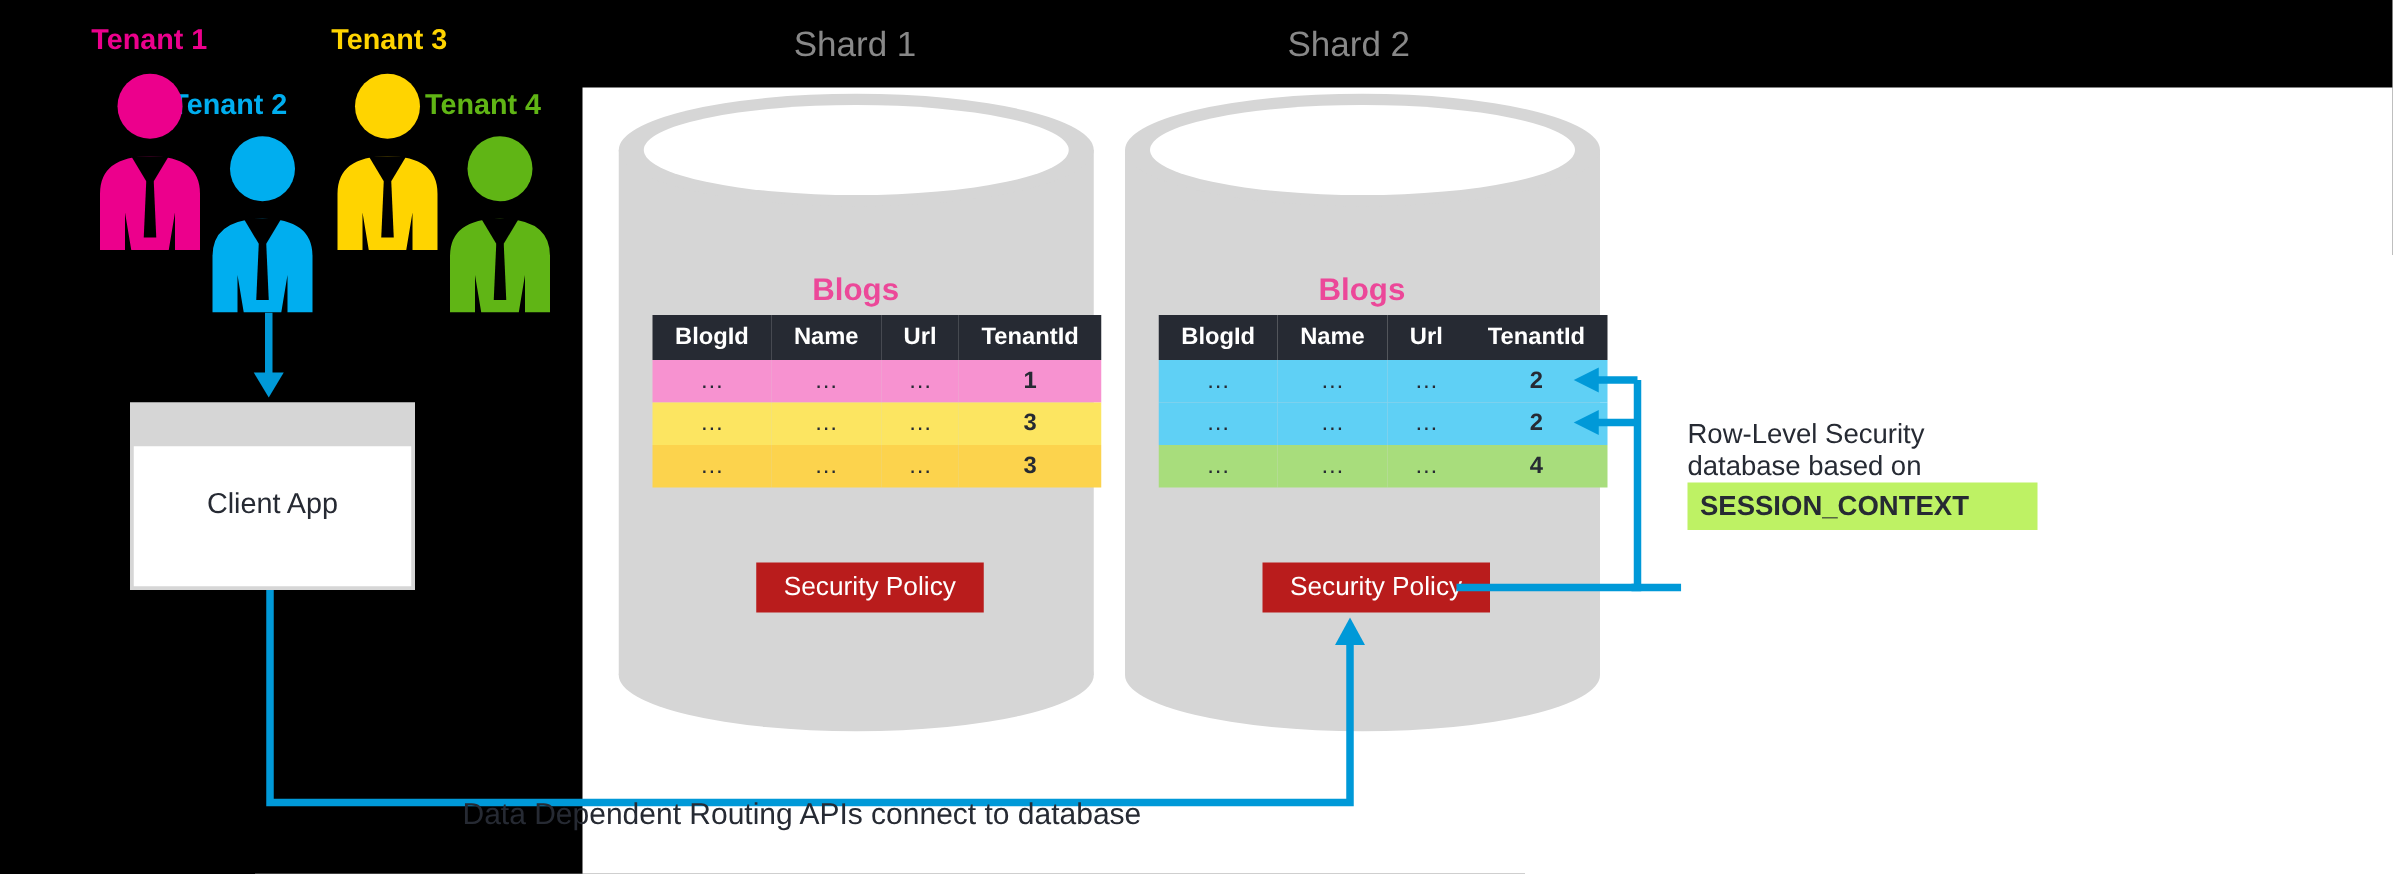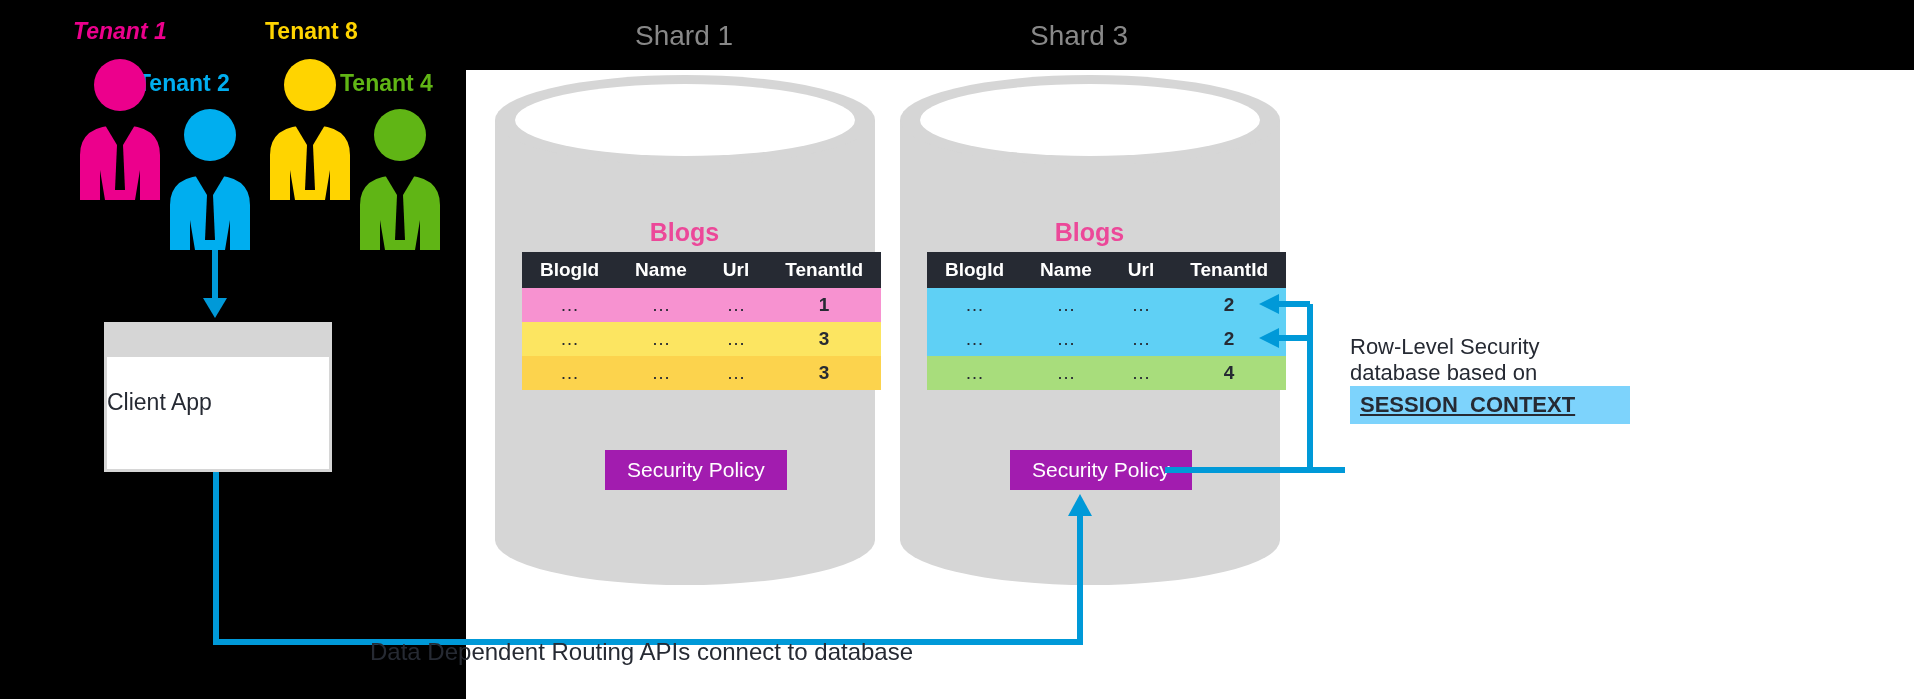--- a/index.html
+++ b/index.html
@@ -4,37 +4,37 @@
 <style>
   * { box-sizing: border-box; }
   body { margin: 0; background: #000; font-family: "Segoe UI", Arial, sans-serif; color: #fff; width: 1914px; height: 699px; position: relative; }
   .abs { position: absolute; }
   .tenant-label { font-weight: 700; font-size: 23px; }
   .shard-label { font-weight: 400; font-size: 28px; color: #888; }
   .blogs-title { font-weight: 700; font-size: 25px; color: #ec4899; text-align: center; }
   .tbl { border-collapse: collapse; font-size: 19px; border-radius: 28px; }
   .tbl th { background: #262a33; color: #fff; font-weight: 600; padding: 7px 18px; text-align: center; }
   .tbl td { padding: 6px 18px; text-align: center; color: #262a33; }
-  .sec-pol { background: #a21caf; color: #fff; font-size: 21px; padding: 8px 22px; }
+  .sec-pol { background: #b91c1c; color: #fff; font-size: 21px; padding: 8px 22px; }
   .client-box { background: #d6d6d6; border: 3px solid #d6d6d6; }
-  .client-inner { background: #fff; color: #262a33; font-size: 23px; padding-top: 32px; }
+  .client-inner { background: #fff; color: #262a33; font-size: 23px; text-align: center; padding-top: 32px; }
   .callout { color: #262a33; font-size: 22px; }
   .callout .strong { font-weight: 700; }
-  .callout-box { background: #7dd3fc; padding: 6px 10px; text-decoration: underline; }
+  .callout-box { background: #bef264; padding: 6px 10px; }
   .ddr-label { color: #262a33; font-size: 24px; font-weight: 400; }
   svg.icon-person { position: absolute; }
 </style>
 </head>
 <body>
 
 <div class="abs" style="left:466px; top:70px; width:1448px; height:629px; background:#fff;"></div>
 
-<div class="abs tenant-label" style="left:73px; top:18px; color:#ec008c;font-style:italic;">Tenant 1</div>
+<div class="abs tenant-label" style="left:73px; top:18px; color:#ec008c;">Tenant 1</div>
 <div class="abs tenant-label" style="left:137px; top:70px; color:#00aeef;">Tenant 2</div>
-<div class="abs tenant-label" style="left:265px; top:18px; color:#ffd400;">Tenant 8</div>
+<div class="abs tenant-label" style="left:265px; top:18px; color:#ffd400;">Tenant 3</div>
 <div class="abs tenant-label" style="left:340px; top:70px; color:#60b515;">Tenant 4</div>
 
 <svg class="icon-person" style="left:60px; top:50px;" width="120" height="150" viewBox="0 0 120 150">
   <g fill="#ec008c">
     <circle cx="60" cy="35" r="26"></circle>
     <path d="M20 150 L20 105 Q20 75 60 75 Q100 75 100 105 L100 150 L80 150 L80 120 L75 150 L60 150 L45 150 L40 120 L40 150 Z"></path>
     <path d="M45 75 L60 100 L75 75 Z" fill="#000"></path>
     <path d="M57 95 L63 95 L65 140 L55 140 Z" fill="#000"></path>
   </g>
 </svg>
@@ -67,21 +67,21 @@
   <line x1="15" y1="0" x2="15" y2="50" stroke="#0099d8" stroke-width="6"></line>
   <polygon points="15,68 3,48 27,48" fill="#0099d8"></polygon>
 </svg>
 
 <div class="abs client-box" style="left:104px; top:322px; width:228px; height:150px;">
   <div style="height:32px;"></div>
   <div class="client-inner" style="height:112px;">Client App</div>
 </div>
 
 <div class="abs shard-label" style="left:635px; top:20px;">Shard 1</div>
-<div class="abs shard-label" style="left:1030px; top:20px;">Shard 3</div>
+<div class="abs shard-label" style="left:1030px; top:20px;">Shard 2</div>
 
 <svg class="abs" style="left:490px; top:70px;" width="390" height="520">
   <ellipse cx="195" cy="470" rx="190" ry="45" fill="#d6d6d6"></ellipse>
   <rect x="5" y="50" width="380" height="420" fill="#d6d6d6"></rect>
   <ellipse cx="195" cy="50" rx="190" ry="45" fill="#d6d6d6"></ellipse>
   <ellipse cx="195" cy="50" rx="170" ry="36" fill="#fff"></ellipse>
 </svg>
 
 <svg class="abs" style="left:895px; top:70px;" width="390" height="520">
   <ellipse cx="195" cy="470" rx="190" ry="45" fill="#d6d6d6"></ellipse>

